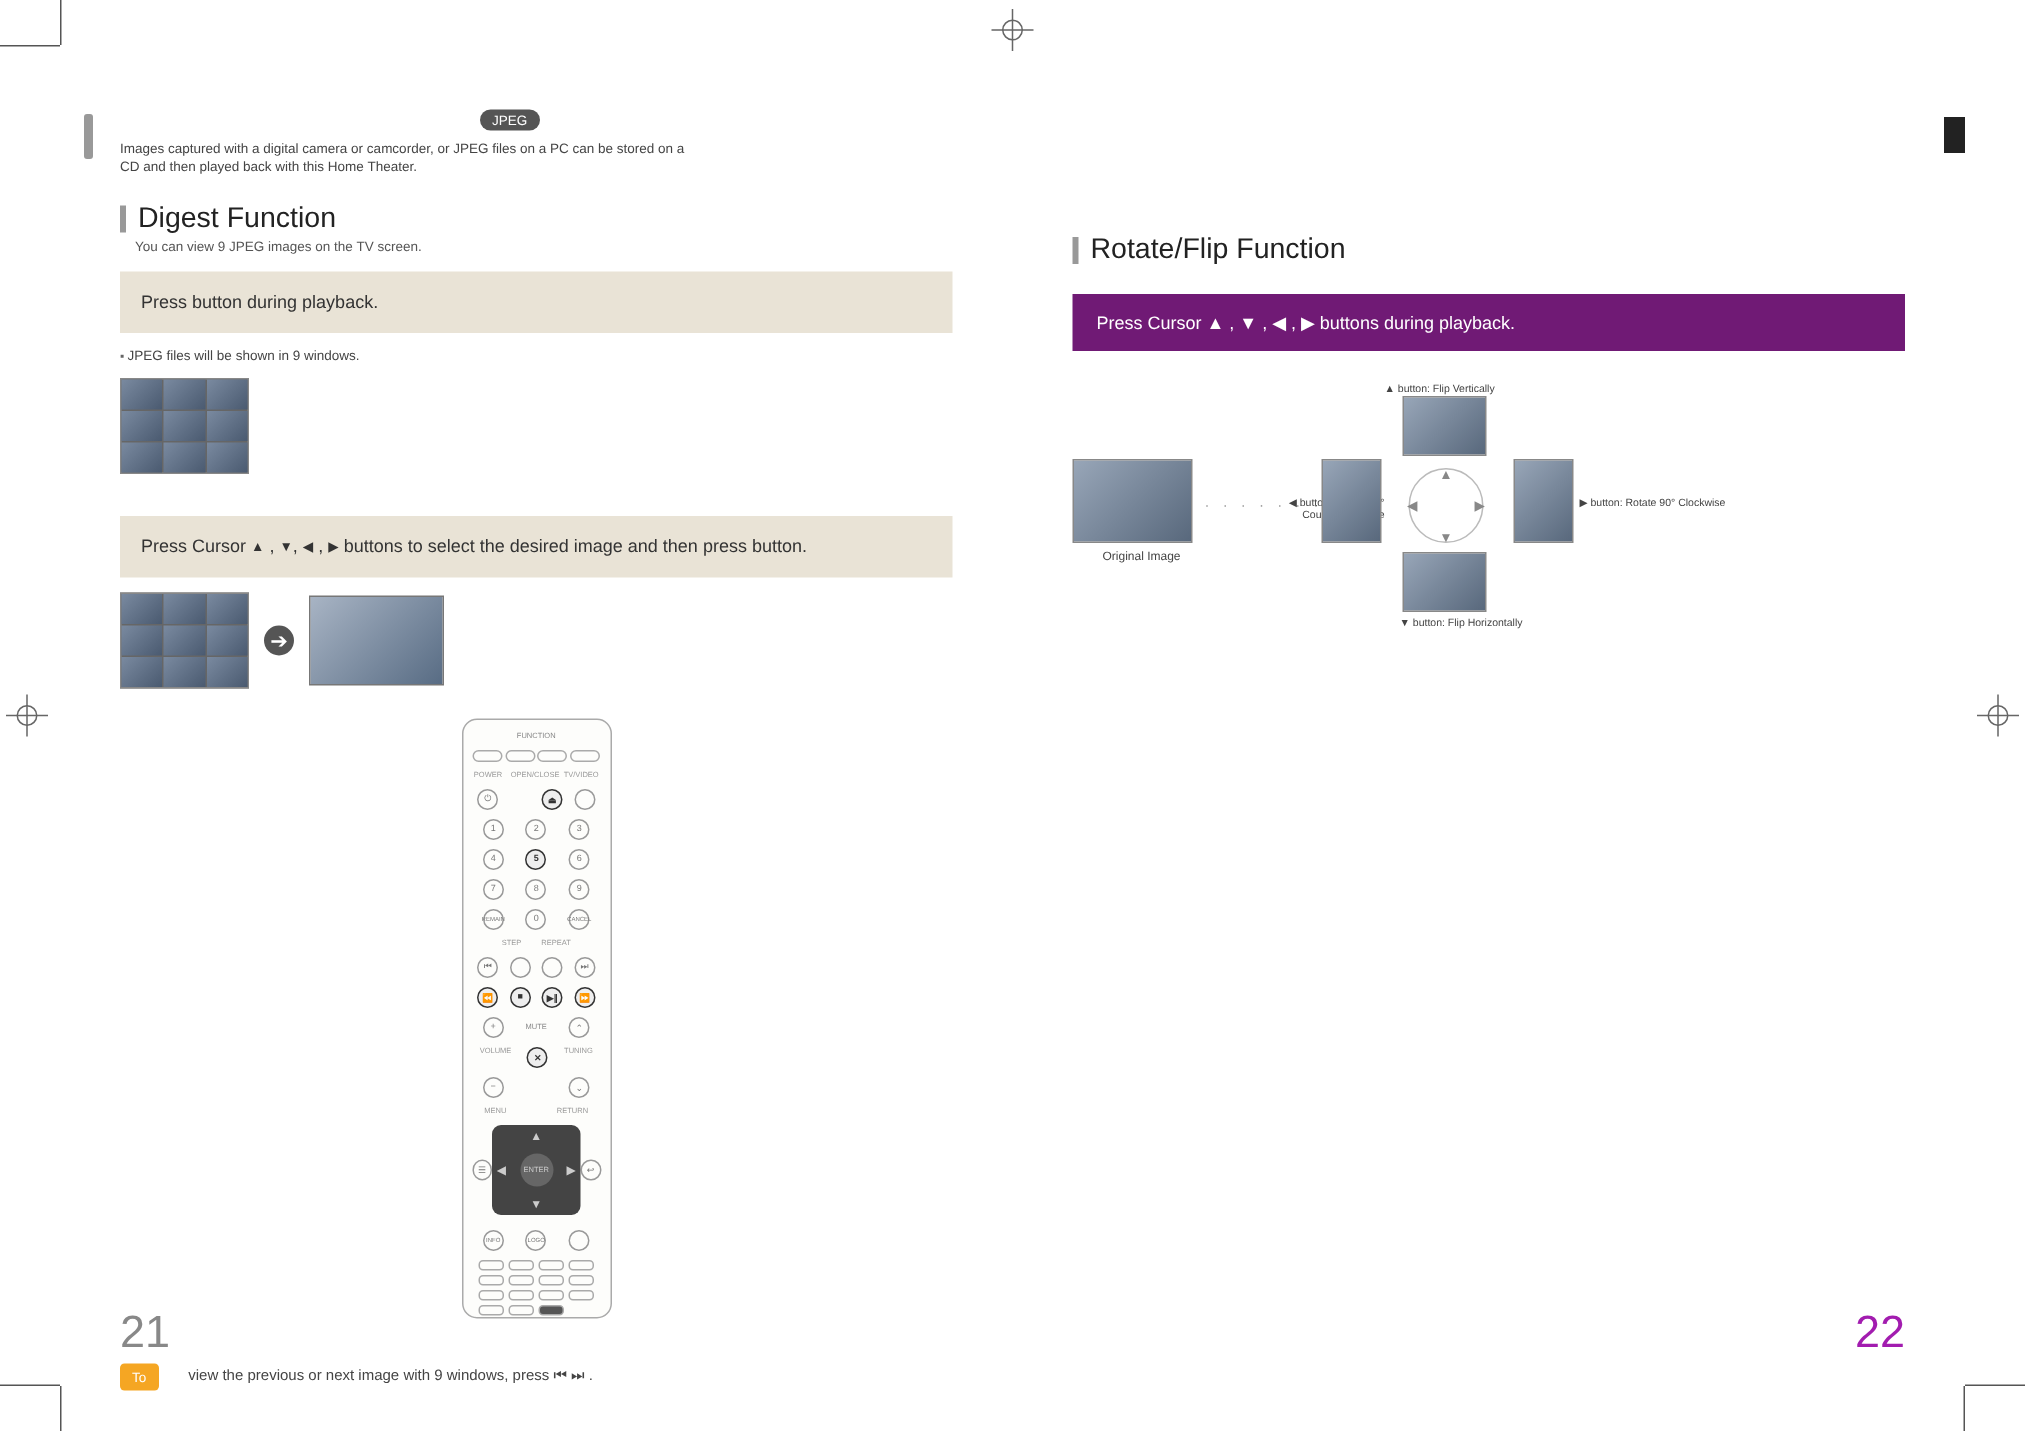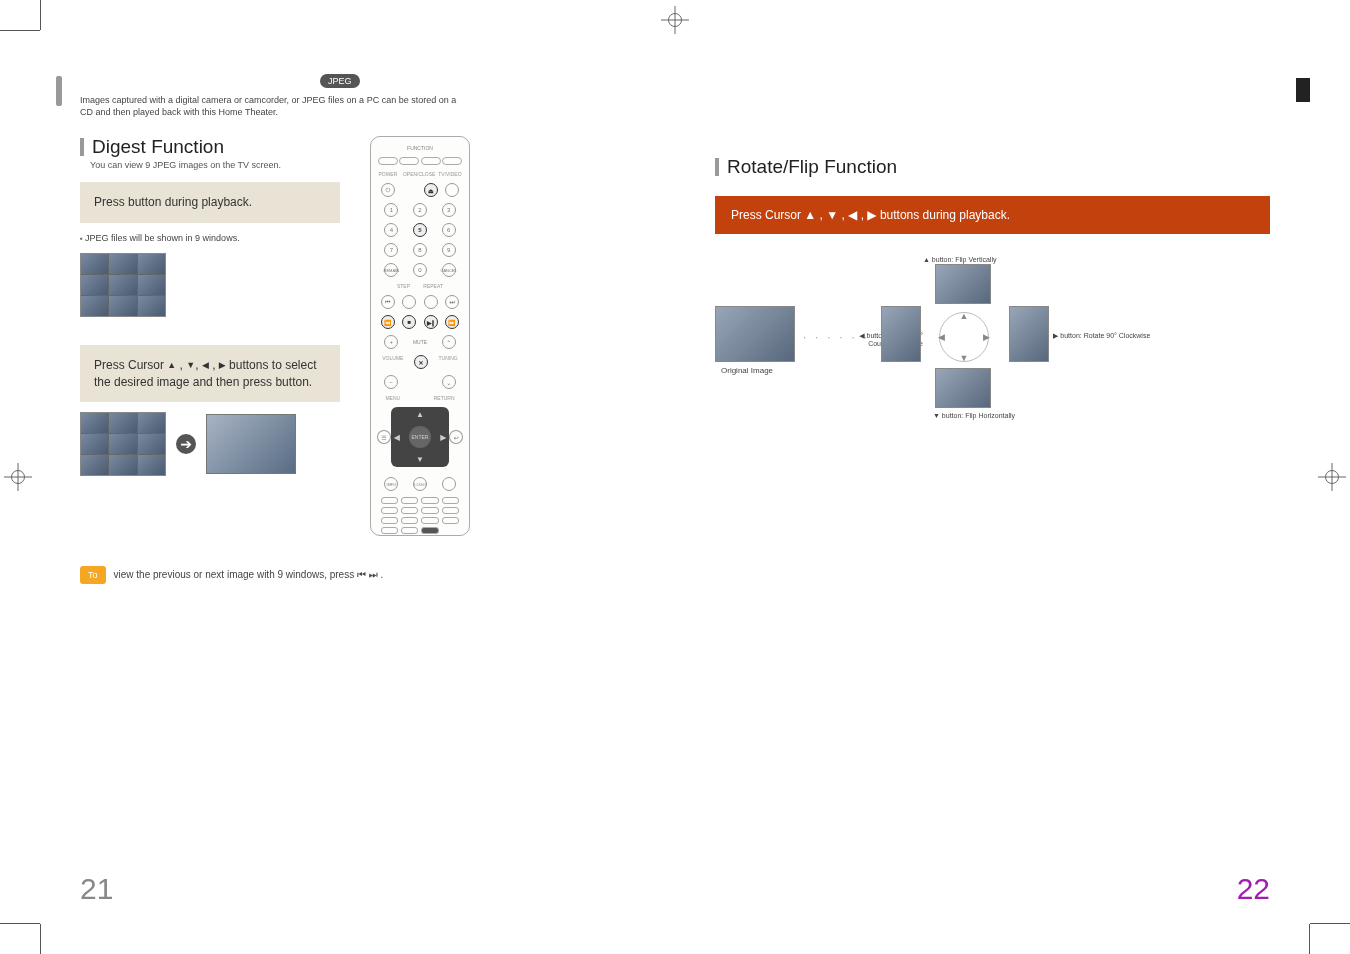--- a/index.html
+++ b/index.html
@@ -39,21 +39,21 @@
     bottom: 30px;
     display: flex;
   }
   .page { flex: 1; padding: 40px 40px 20px 40px; position: relative; }
 
   
   .gray-tab { position: absolute; left: 16px; top: 46px; width: 6px; height: 30px; background: #999; border-radius: 2px;}
   .jpeg-badge { display:inline-block; background:#555; color:#fff; font-size:9px; padding:2px 8px; border-radius:8px; margin-bottom:6px;}
   .intro-text { font-size: 9px; color:#444; line-height:1.35; max-width: 380px; margin-bottom: 18px;}
 
-  .left-columns { display: flex; gap: 20px; }
+  .left-columns { display: flex; gap: 20px; flex-direction: column; }
   .left-col { flex: 0 0 260px; }
 
   .section-heading { display:flex; align-items:center; gap:6px; margin-bottom:2px;}
   .section-heading .bar { display:inline-block; width:4px; height:18px; background:#999; margin-right:2px;}
   .section-heading h2 { font-size: 19px; font-weight: normal; color:#222;}
   .sub-caption { font-size:9px; color:#555; margin-left:10px; margin-bottom:12px;}
 
   .step-box {
     background: #e9e3d6;
     padding: 12px 14px;
@@ -80,21 +80,21 @@
     background: linear-gradient(135deg, #7a8aa0, #4a5a70);
   }
 
   .cursor-text { font-size: 12px; }
   .triangle { font-size: 9px; display:inline-block; vertical-align:middle;}
 
   .result-row { display:flex; align-items:center; gap:10px; margin-top:6px;}
   .arrow-circle { width:20px; height:20px; border-radius:50%; background:#555; color:#fff; display:flex; align-items:center; justify-content:center; font-size:14px;}
   .big-photo { width:90px; height:60px; background: linear-gradient(135deg,#a8b4c4,#586c84); border:1px solid #777;}
 
-  .tip-row { display:flex; align-items:center; gap:8px; margin-top:30px;}
+  .tip-row { display:flex; align-items:center; gap:20px; margin-top:30px;}
   .tip-badge { background:#f5a623; color:#fff; font-size:9px; padding:4px 8px; border-radius:3px;}
   .tip-text { font-size:10px; color:#444;}
 
   .page-number-left { position:absolute; left:40px; bottom:18px; font-size:30px; color:#888; font-weight:300;}
   .page-number-right { position:absolute; right:40px; bottom:18px; font-size:30px; color:#a21caf; font-weight:300;}
 
   
   .remote-col { flex: 0 0 120px; display:flex; justify-content:center;}
   .remote {
     width: 100px;
@@ -121,30 +121,30 @@
   .remote .dpad .up { top:3px; left:50%; transform:translateX(-50%);}
   .remote .dpad .down { bottom:3px; left:50%; transform:translateX(-50%);}
   .remote .dpad .left { left:3px; top:50%; transform:translateY(-50%);}
   .remote .dpad .right { right:3px; top:50%; transform:translateY(-50%);}
   .remote .rect { width:22px; height:8px; border:0.5px solid #aaa; border-radius:3px;}
   .remote .small-grid { display:grid; grid-template-columns:repeat(4,1fr); gap:3px; width:90%;}
   .remote .small-grid .rect { width:auto; height:7px;}
 
   
   .right-step-box {
-    background:#c2410c;
+    background:#701a75;
     color:#fff;
     padding:12px 16px;
     font-size:12px;
     margin:18px 0 22px 0;
   }
   .rotate-diagram { position:relative; width: 440px; height: 170px; font-size:8px; color:#444;}
   .rot-img { position:absolute; border:1px solid #888; background: linear-gradient(135deg,#98a6b8,#58687c);}
   .orig { left:0; top:50px; width:80px; height:56px;}
-  .orig-label { position:absolute; left:6px; top:110px;}
+  .orig-label { position:absolute; left:20px; top:110px;}
   .dots { position:absolute; left:88px; top:76px; letter-spacing:3px; color:#999; font-size:10px;}
   .top-img { left:220px; top:8px; width:56px; height:40px;}
   .top-label { position:absolute; left:208px; top:0; font-size:7px;}
   .left-img { left:166px; top:50px; width:40px; height:56px;}
   .left-label { position:absolute; left:130px; top:76px; font-size:7px; text-align:right; width:78px; line-height:1.2;}
   .right-img { left:294px; top:50px; width:40px; height:56px;}
   .right-label { position:absolute; left:338px; top:76px; font-size:7px; line-height:1.2;}
   .bot-img { left:220px; top:112px; width:56px; height:40px;}
   .bot-label { position:absolute; left:218px; top:156px; font-size:7px;}
   .arrow-ring { position:absolute; left:224px; top:56px; width:50px; height:50px; border:1px solid #bbb; border-radius:50%;}

